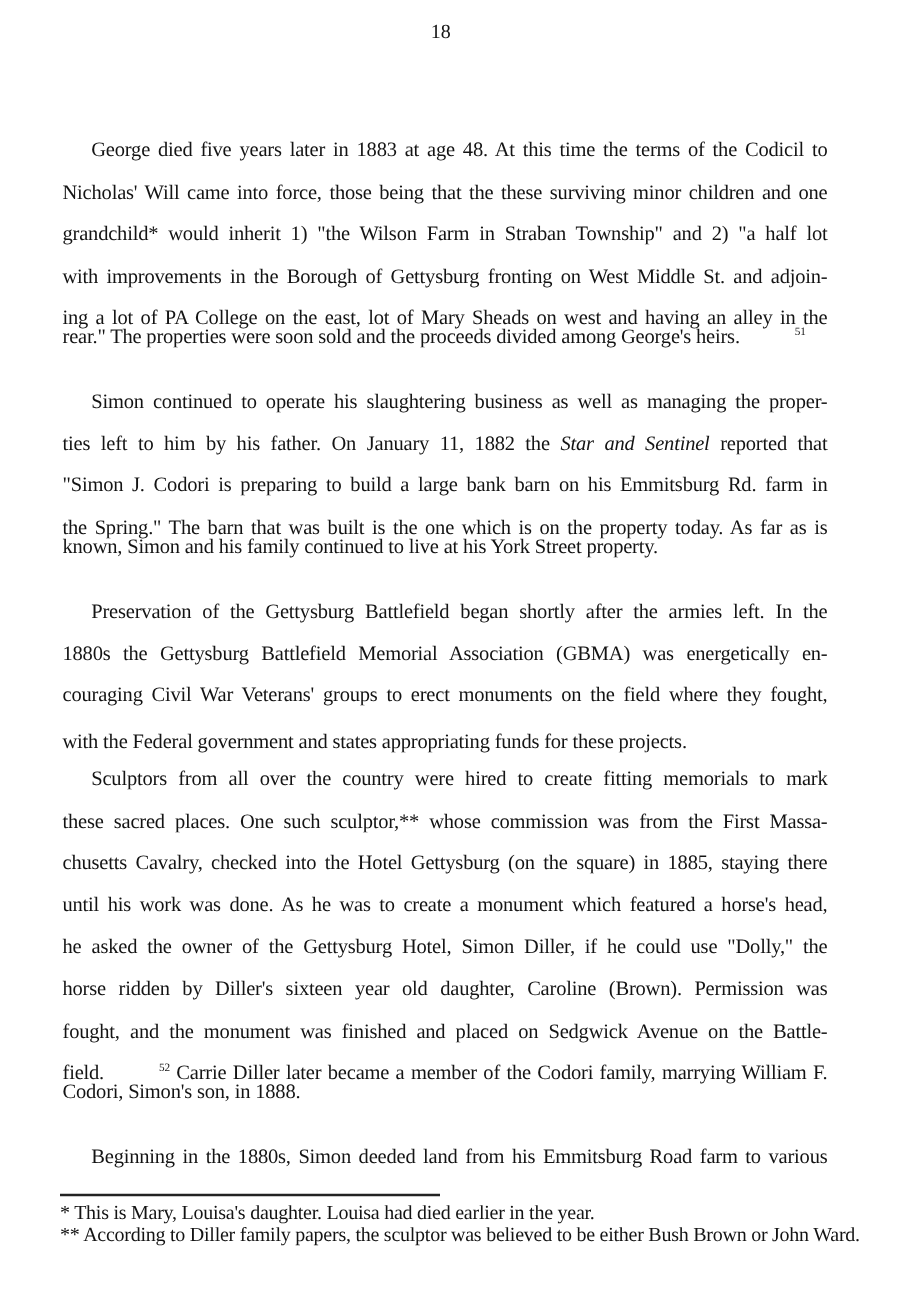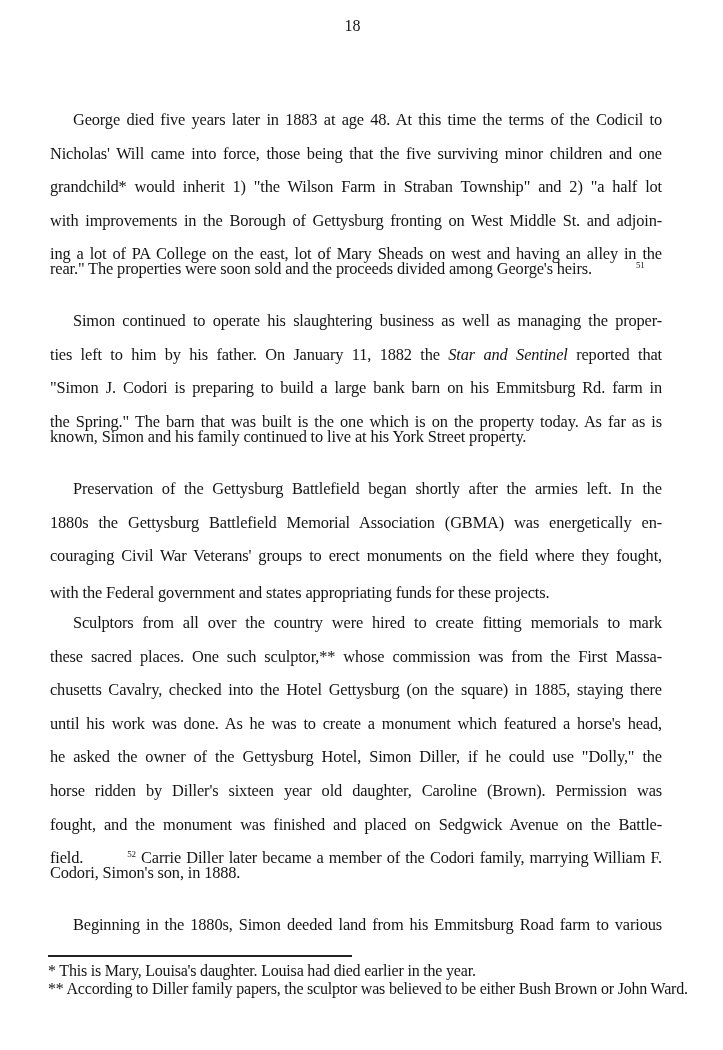--- a/index.html
+++ b/index.html
@@ -15,21 +15,21 @@
     .rule { position: absolute; left: 48px; top: 955px; width: 304px; height: 2px; background: #222; }
     .fn { position: absolute; left: 48px; font-size: 16px; white-space: nowrap; letter-spacing: -0.2px; }
   </style>
 </head>
 <body>
 
 <div class="page-number">18</div>
 
 <div id="body-text">
     <div class="line indent just" style="top: 91px;"><span>George died five years later in 1883 at age 48.  At this time the terms of the Codicil to</span></div>
-    <div class="line just" style="top: 124.55px;"><span>Nicholas' Will came into force, those being that the five surviving minor children and one</span></div>
+    <div class="line just" style="top: 124.55px;"><span>Nicholas' Will came into force, those being that the these surviving minor children and one</span></div>
     <div class="line just" style="top: 158.1px;"><span>grandchild*  would inherit  1) "the Wilson Farm in Straban Township"  and 2) "a half lot</span></div>
     <div class="line just" style="top: 191.65px;"><span>with improvements in the Borough of Gettysburg fronting on West Middle St. and adjoin-</span></div>
     <div class="line just" style="top: 225.2px;"><span>ing a lot of PA College on the east, lot of Mary Sheads on west and having an alley in the</span></div>
     <div class="line" style="top: 258.75px;"><span>rear."  The properties were soon sold and the proceeds divided among George's heirs.</span><sup>51</sup></div>
     <div class="line indent just" style="top: 292.3px;"><span>Simon continued to operate his slaughtering business as well as managing the proper-</span></div>
     <div class="line just" style="top: 325.85px;"><span>ties left to him by his father.  On  January 11, 1882 the </span><em>Star and Sentinel</em><span> reported that</span></div>
     <div class="line just" style="top: 359.4px;"><span>"Simon J. Codori is preparing to build a large bank barn on his Emmitsburg Rd. farm in</span></div>
     <div class="line just" style="top: 392.95px;"><span>the Spring." The barn that was built is the one which is on the property today. As far as is</span></div>
     <div class="line" style="top: 426.5px;"><span>known, Simon and his family continued to live at his York Street property.</span></div>
     <div class="line indent just" style="top: 460.05px;"><span>Preservation of the Gettysburg Battlefield began shortly after the armies left.  In the</span></div>

